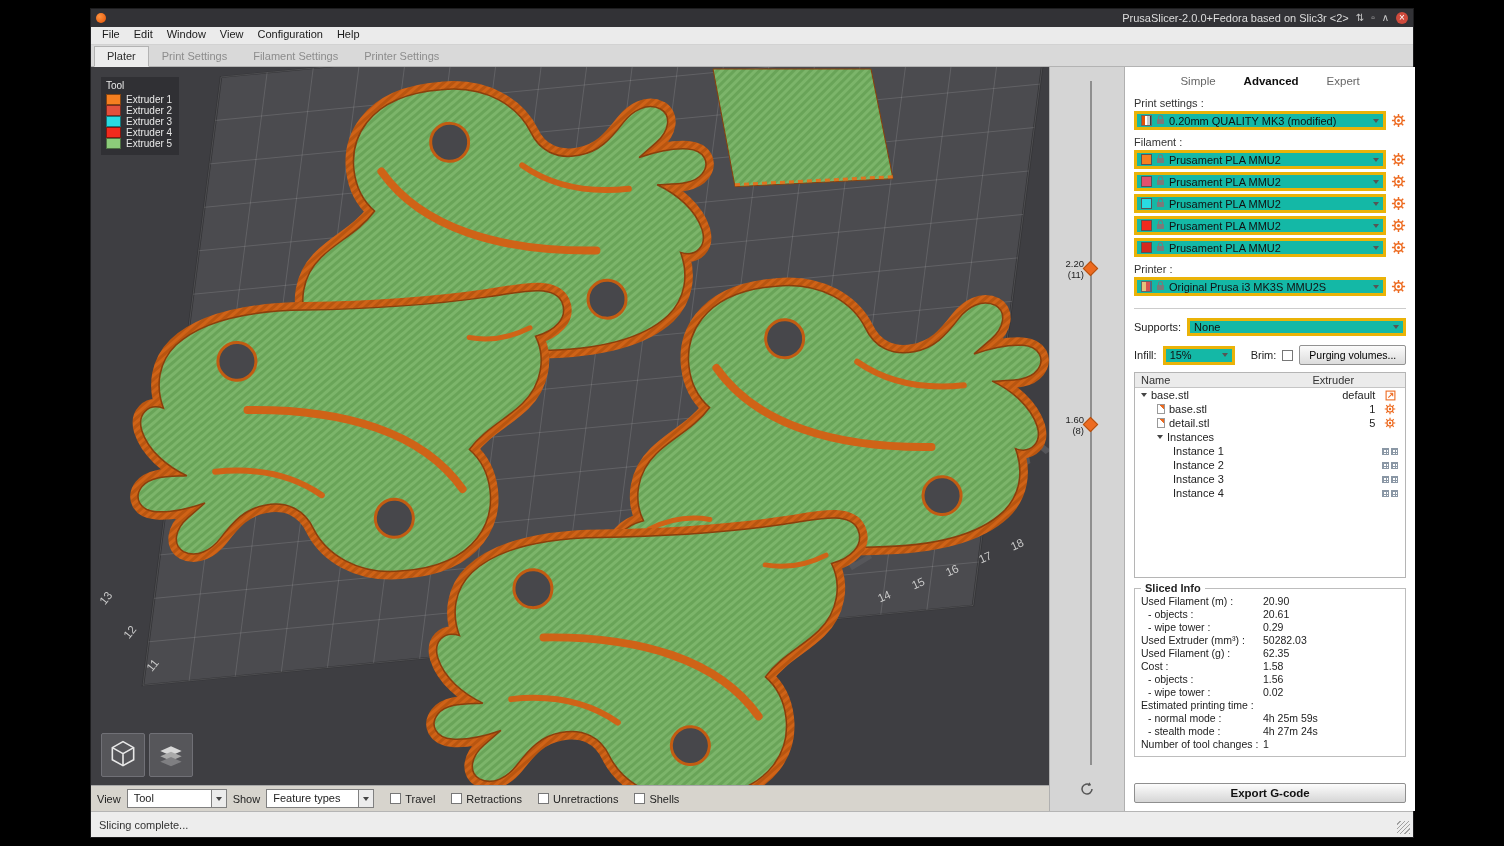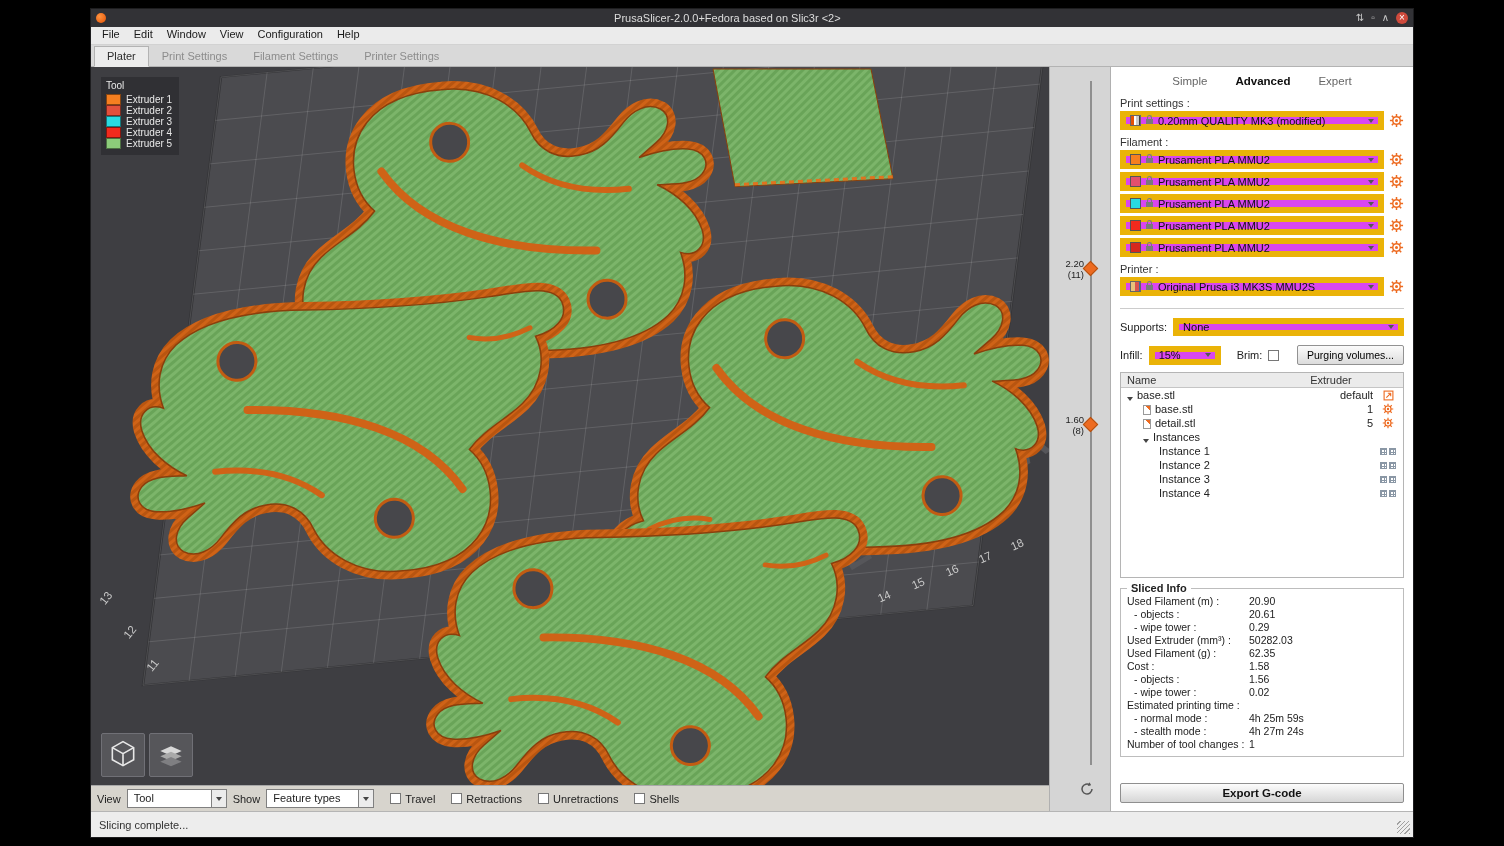--- a/index.html
+++ b/index.html
@@ -2,21 +2,21 @@
 <html><head>
 <meta charset="utf-8">
 <style>
   *{box-sizing:border-box;margin:0;padding:0}
   html,body{width:1504px;height:846px;overflow:hidden}
   body{background:#000;font-family:"Liberation Sans",sans-serif;position:relative}
   .window{position:absolute;left:90px;top:8px;width:1324px;height:830px;border:1px solid #1d1d1f;display:flex;flex-direction:column;background:#d8d8d8}
   
   .titlebar{height:18px;background:#323236;display:flex;align-items:center;color:#ddd;font-size:11px;padding:0 5px;flex:none}
   .appicon{width:10px;height:10px;border-radius:50%;background:radial-gradient(circle at 35% 35%,#ff9340,#e35205);flex:none}
-  .titlebar .title{flex:1;text-align:center;white-space:nowrap;overflow:hidden}
+  .titlebar .title{flex:1;text-align:right;white-space:nowrap;overflow:hidden}
   .wctl{margin-left:7px;font-size:10px;color:#c9c9c9;line-height:12px}
   .closebtn{width:12px;height:12px;border-radius:50%;background:#cf4a3c;color:#fff;font-size:10px;line-height:11px;text-align:center;margin-left:7px;flex:none}
   
   .menubar{height:18px;background:#ebebeb;border-bottom:1px solid #d2d2d2;display:flex;align-items:flex-start;font-size:11px;color:#1a1a1a;padding:0 4px;flex:none}
   .menubar span{padding:1px 7px}
   
   .tabbar{height:22px;background:#d9d9d9;border-bottom:1px solid #b3b3b3;display:flex;align-items:flex-end;padding:0 3px;font-size:11px;flex:none}
   .tab{padding:3px 12px 4px;color:#8c8c8c;border:1px solid transparent;margin-bottom:-1px;white-space:nowrap}
   .tab.active{background:#ececec;border:1px solid #b3b3b3;border-bottom:1px solid #ececec;color:#2d2d2d}
   
@@ -37,52 +37,52 @@
   
   .vtoolbar{height:26px;background:#d7d4cd;border-top:1px solid #a8a8a8;display:flex;align-items:center;font-size:11px;color:#222;padding:0 6px;gap:6px;flex:none}
   .vcombo{display:flex;align-items:stretch;height:19px;background:#fff;border:1px solid #808080;font-size:11px}
   .vcombo .txt{padding:2px 6px 0;flex:1;white-space:nowrap}
   .vcombo .arr{width:15px;border-left:1px solid #808080;display:flex;align-items:center;justify-content:center;background:#ececec}
   .tri{width:0;height:0;border-left:3.5px solid transparent;border-right:3.5px solid transparent;border-top:4px solid #444}
   .tri-sm{width:0;height:0;border-left:3px solid transparent;border-right:3px solid transparent;border-top:4px solid #555}
   .cbitem{display:flex;align-items:center;gap:4px;margin-left:10px}
   .cb{width:11px;height:11px;background:#fff;border:1px solid #777;flex:none}
   
-  .sliderstrip{width:61px;flex:none;background:#d5d5d5;border-left:1px solid #b0b0b0;position:relative}
+  .sliderstrip{width:75px;flex:none;background:#d5d5d5;border-left:1px solid #b0b0b0;position:relative}
   .track{position:absolute;left:40px;top:14px;bottom:46px;width:2px;background:#8f8f8f}
   .handle{position:absolute;left:35px;width:11px;height:11px;background:#ED6B21;border:1px solid #b4500f;transform:rotate(45deg)}
   .slabel{position:absolute;left:2px;width:32px;text-align:right;font-size:9.5px;line-height:1.15;color:#222}
   .resetico{position:absolute;left:29px;bottom:10px}
   
   .panel{flex:1;background:#fff;border-left:1px solid #b0b0b0;display:flex;flex-direction:column;padding:4px 9px 8px;font-size:11px;color:#222;min-height:0}
   .modes{display:flex;justify-content:center;gap:28px;padding:4px 0 7px;font-size:11.5px;color:#666}
   .mode.active{font-weight:bold;color:#0d0d0d}
   .lbl{font-size:11px;color:#333;margin:3px 0 2px}
   .crow{display:flex;align-items:center;gap:5px;margin-bottom:3px}
-  .combo{flex:1;display:flex;align-items:center;height:19px;border:6px solid #eab308;background:#d946ef;padding:0 4px;gap:4px;min-width:0}
+  .combo{flex:1;display:flex;align-items:center;height:19px;border:3px solid #eab308;background:#14b8a6;padding:0 4px;gap:4px;min-width:0}
   .combo .ctext{flex:1;white-space:nowrap;overflow:hidden;font-size:11px;color:#111}
   .gear{width:15px;height:15px;flex:none}
   .swc{width:11px;height:11px;border:1px solid #555;flex:none}
   .lock{width:7px;height:5px;background:#7a7a7a;position:relative;margin:2px 1px 0;flex:none}
   .lock::before{content:"";position:absolute;left:1px;top:-4px;width:3px;height:4px;border:1px solid #7a7a7a;border-bottom:none;border-radius:3px 3px 0 0}
   .ps-ico{width:11px;height:11px;flex:none;border:1px solid #666;background:linear-gradient(90deg,#e35205 0 3px,#fff 3px 5px,#c9c9c9 5px 8px,#3a3a3a 8px)}
   .pr-ico{width:11px;height:11px;flex:none;border:1px solid #666;background:linear-gradient(90deg,#e8c27a 0 4px,#d9534f 4px 8px,#3a6ea5 8px)}
   .supports-row{display:flex;align-items:center;gap:6px;border-top:1px solid #ccc;margin-top:9px;padding-top:9px}
   .supports-row .combo{height:18px}
   .infill-row{display:flex;align-items:center;gap:6px;margin:9px 0 7px}
   .combo.small{flex:none;width:72px}
   .btn{background:linear-gradient(#fbfbfb,#dcdcdc);border:1px solid #929292;border-radius:2px;font-size:10.5px;padding:3px 9px;white-space:nowrap}
   
   .objtable{flex:1;border:1px solid #b5b5b5;min-height:0;display:flex;flex-direction:column;font-size:11px;overflow:hidden}
   .thead{display:flex;background:#ebebeb;border-bottom:1px solid #c5c5c5;color:#333;flex:none}
   .th-name{flex:1;padding:1px 6px}
   .th-ext{width:84px;text-align:center;padding:1px 0}
   .th-ico{width:30px}
   .trow{display:flex;align-items:center;height:14px;flex:none}
-  .td-name{flex:1;display:flex;align-items:flex-end;gap:4px;padding-left:6px;white-space:nowrap;overflow:hidden}
+  .td-name{flex:1;display:flex;align-items:center;gap:4px;padding-left:6px;white-space:nowrap;overflow:hidden}
   .td-ext{width:84px;text-align:right}
   .td-ico{width:30px;display:flex;justify-content:center;align-items:center;gap:2px}
   .ind1 .td-name{padding-left:22px}
   .ind2 .td-name{padding-left:38px}
   .page-ico{width:8px;height:10px;flex:none;border:1px solid #999;background:linear-gradient(225deg,#ED6B21 3px,#fff 3px)}
   .mini-grid{width:7px;height:7px;flex:none;border:1px solid #8a97a5;background-image:linear-gradient(to right,#8a97a5 1px,transparent 1px),linear-gradient(to bottom,#8a97a5 1px,transparent 1px);background-size:3px 3px}
   
   .slicedinfo{border:1px solid #bdbdbd;margin-top:10px;padding:6px 6px 5px;position:relative;flex:none}
   .si-title{position:absolute;top:-7px;left:6px;background:#fff;padding:0 4px;font-weight:bold;font-size:11px}
   .si-row{display:flex;font-size:10.5px;line-height:13px}

